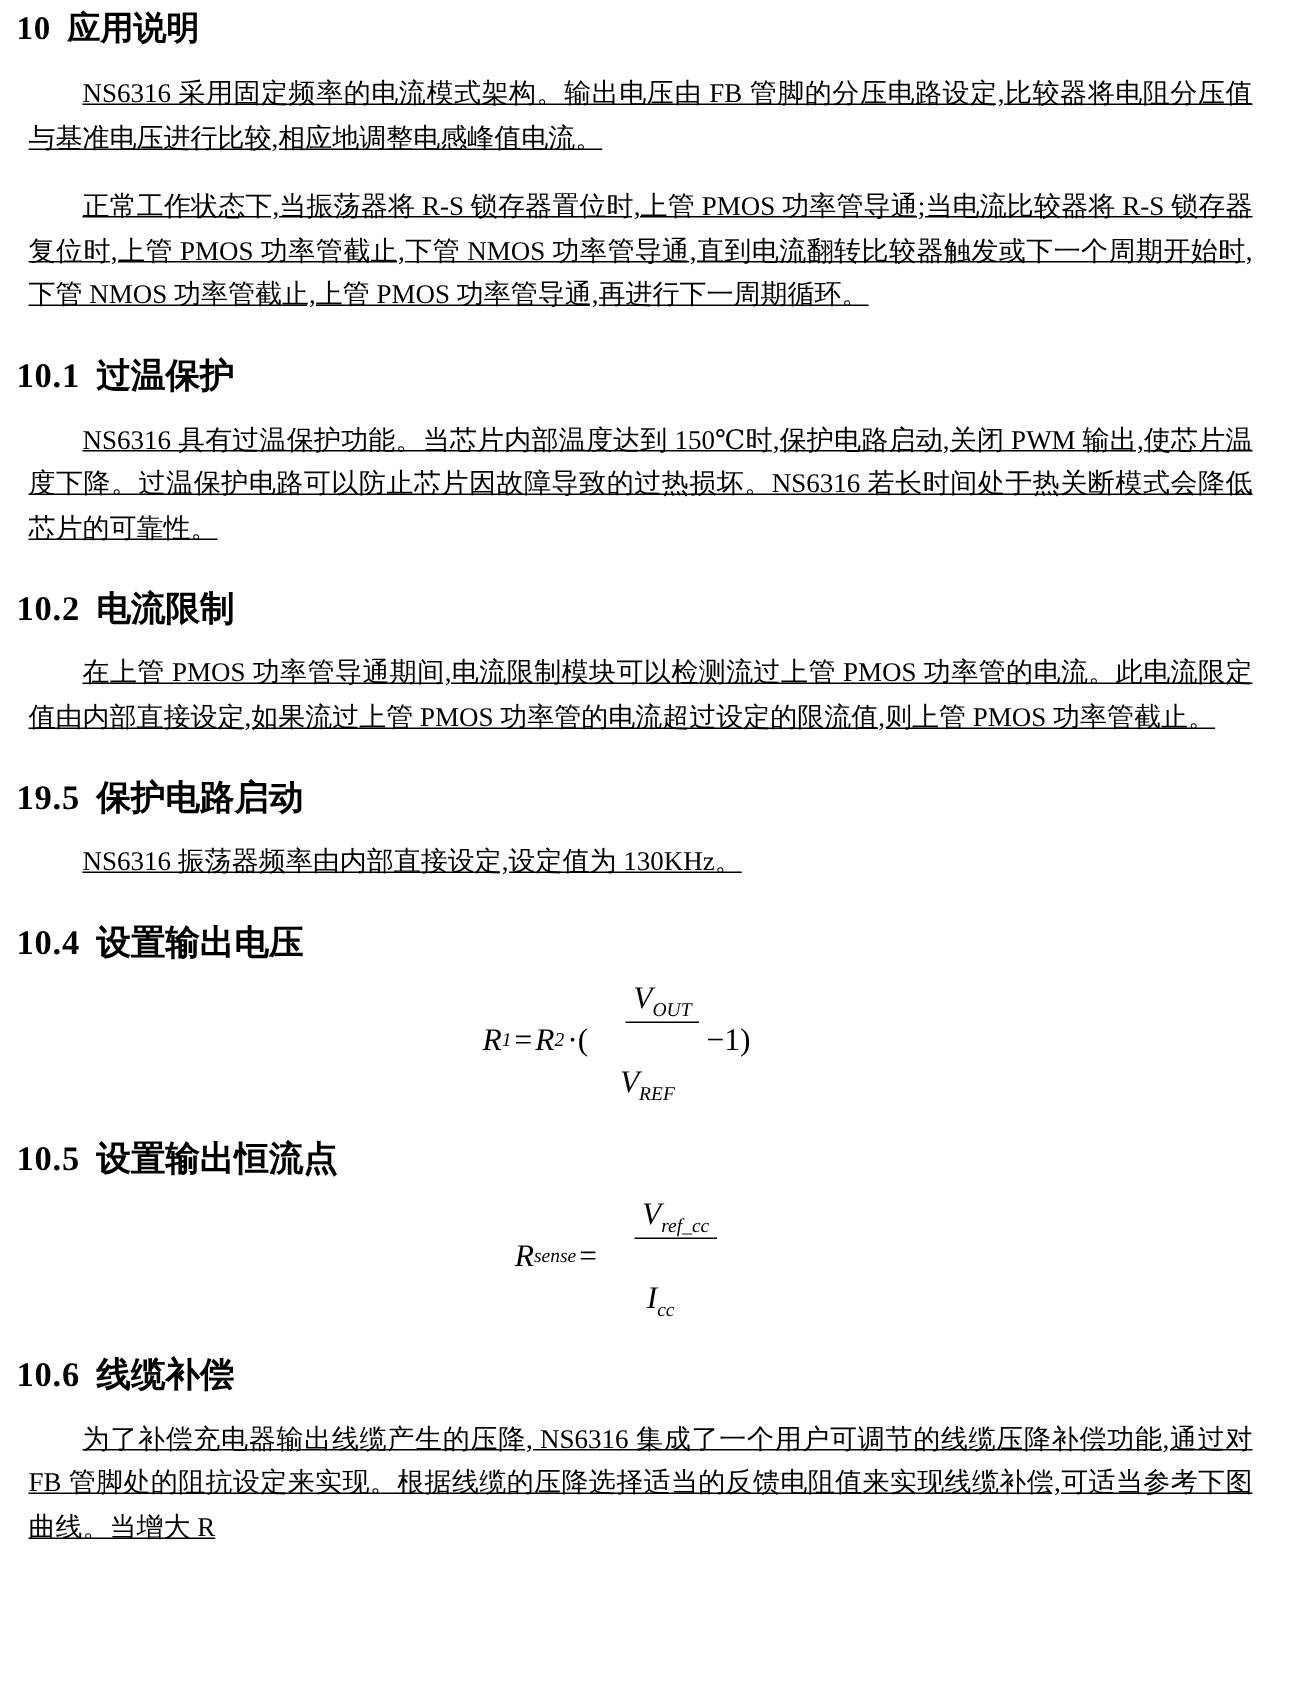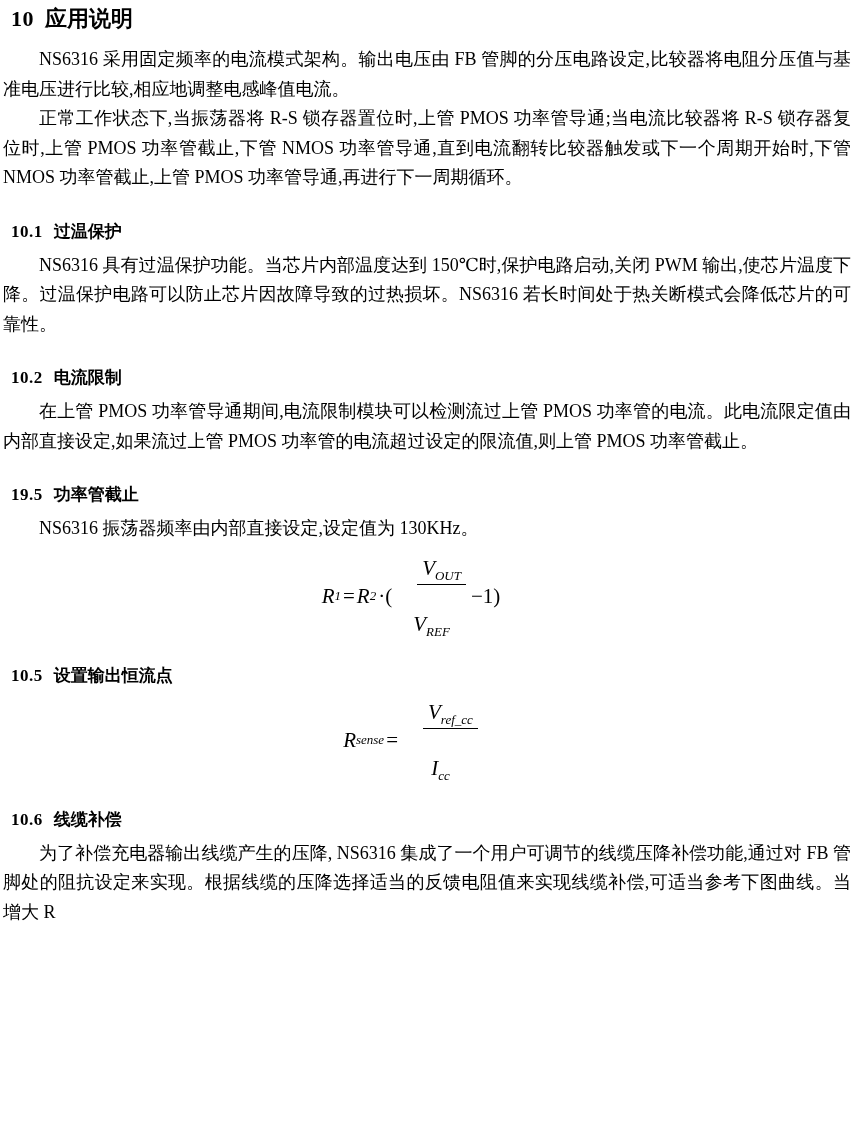--- a/index.html
+++ b/index.html
@@ -13,26 +13,26 @@
     width: 865px; height: 908px;
     padding: 4px 14px 0 3px;
   }
   h1.doc-h1 {
     margin: 2px 0 13px 8px;
     font-size: 22px; font-weight: bold; line-height: 26px;
     font-family: "Liberation Serif", "DejaVu Serif", serif;
   }
   h2.sec-h2 {
     margin: 27px 0 7px 8px;
-    font-size: 17px; font-weight: bold; line-height: 24px;
+    font-size: 23px; font-weight: bold; line-height: 24px;
   }
   .hnum { margin-right: 11px; letter-spacing: 0.5px; }
   p.body {
-    margin: 0; font-size: 18px; line-height: 29.5px;
-    text-align: justify; text-justify: inter-ideograph;
+    margin: 16px; font-size: 18px; line-height: 29.5px;
+    text-align: justify; text-justify: inter-ideograph; text-decoration: underline;
   }
   p.indent { text-indent: 2em; }
   sub.ss {
     font-size: 12px; line-height: 0; vertical-align: -4px;
   }
   
   .formula {
     display: flex; justify-content: center; align-items: center;
     font-size: 21px; margin: 12px 30px 6px 0; min-height: 64px;
     font-family: "Liberation Serif", "DejaVu Serif", serif;
@@ -53,23 +53,24 @@
 
   <p class="body indent">NS6316 采用固定频率的电流模式架构。输出电压由 FB 管脚的分压电路设定,比较器将电阻分压值与基准电压进行比较,相应地调整电感峰值电流。</p>
   <p class="body indent">正常工作状态下,当振荡器将 R-S 锁存器置位时,上管 PMOS 功率管导通;当电流比较器将 R-S 锁存器复位时,上管 PMOS 功率管截止,下管 NMOS 功率管导通,直到电流翻转比较器触发或下一个周期开始时,下管 NMOS 功率管截止,上管 PMOS 功率管导通,再进行下一周期循环。</p>
 
   <h2 class="sec-h2"><span class="hnum">10.1</span><span>过温保护</span></h2>
   <p class="body indent">NS6316 具有过温保护功能。当芯片内部温度达到 150℃时,保护电路启动,关闭 PWM 输出,使芯片温度下降。过温保护电路可以防止芯片因故障导致的过热损坏。NS6316 若长时间处于热关断模式会降低芯片的可靠性。</p>
 
   <h2 class="sec-h2"><span class="hnum">10.2</span><span>电流限制</span></h2>
   <p class="body indent">在上管 PMOS 功率管导通期间,电流限制模块可以检测流过上管 PMOS 功率管的电流。此电流限定值由内部直接设定,如果流过上管 PMOS 功率管的电流超过设定的限流值,则上管 PMOS 功率管截止。</p>
 
-  <h2 class="sec-h2"><span class="hnum">19.5</span><span>功率管截止</span></h2>
+  <h2 class="sec-h2"><span class="hnum">19.5</span><span>保护电路启动</span></h2>
   <p class="body indent">NS6316 振荡器频率由内部直接设定,设定值为 130KHz。</p>
 
+  <h2 class="sec-h2"><span class="hnum">10.4</span><span>设置输出电压</span></h2>
 
   <div class="formula">
     <span class="it">R</span>
       <sub class="fs">1</sub>
     <span class="up">=</span>
     <span class="it">R</span>
       <sub class="fs">2</sub>
     <span class="up">·(</span>
     <span class="frac">
       <span class="fnum"><span class="it">V</span><sub class="fs">OUT</sub></span>

